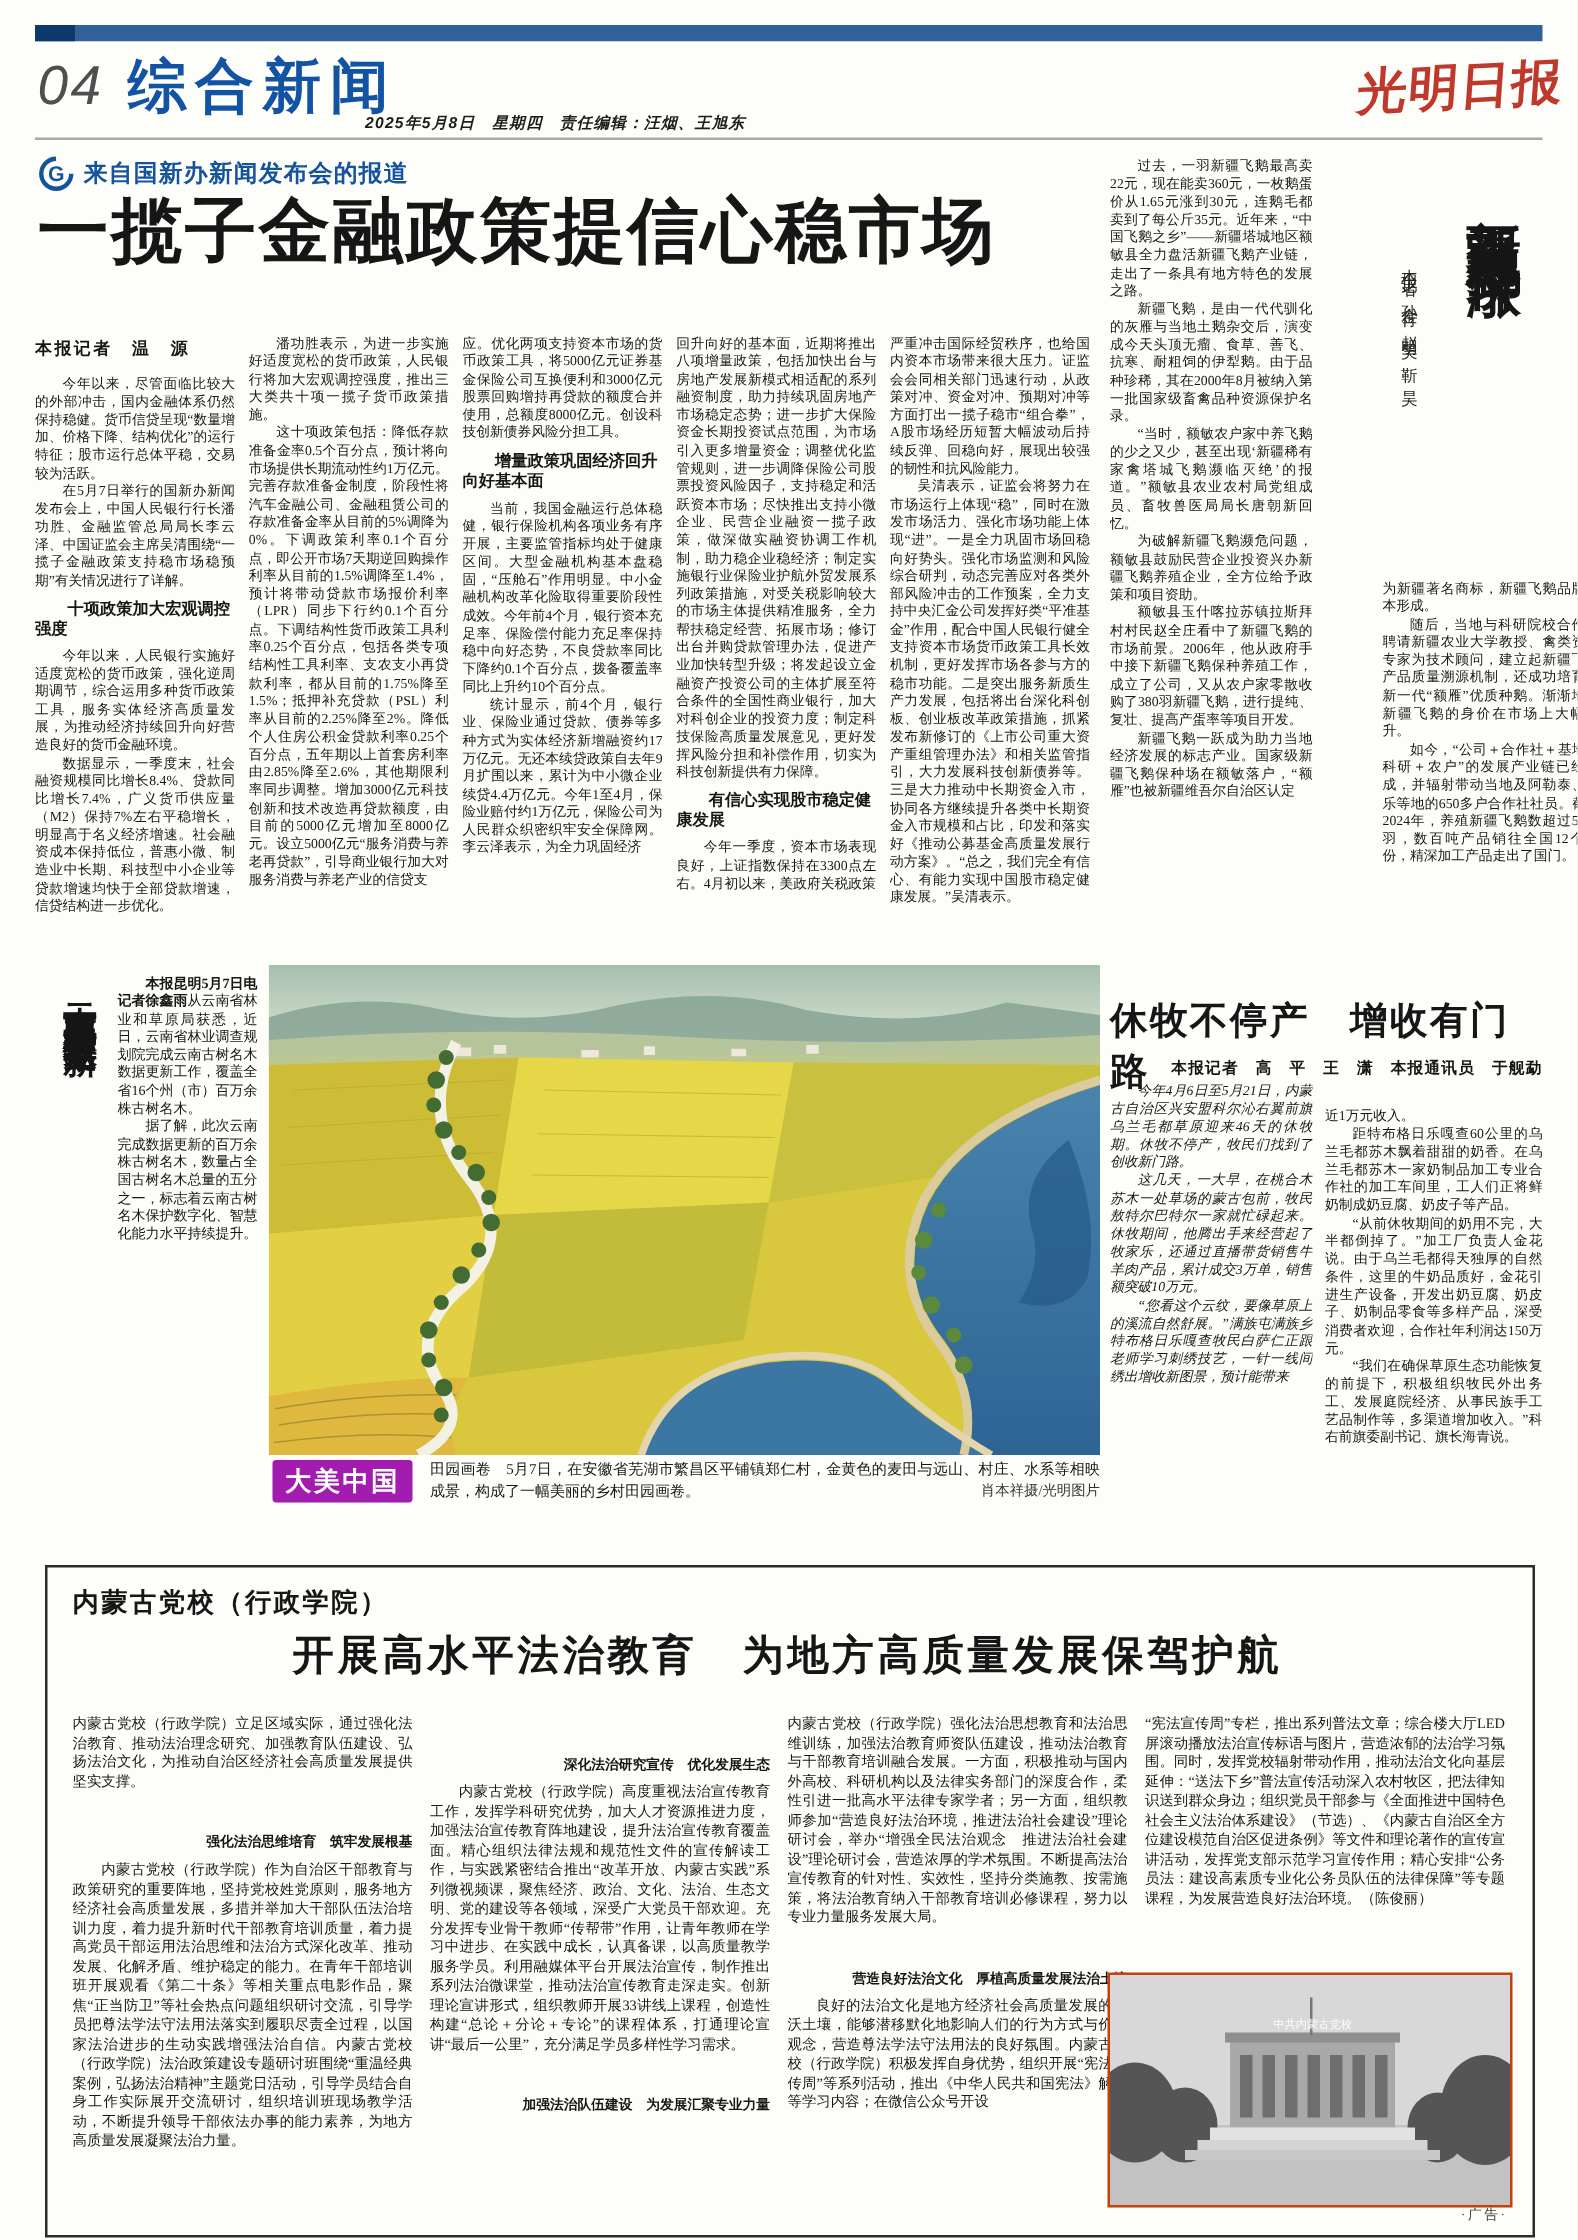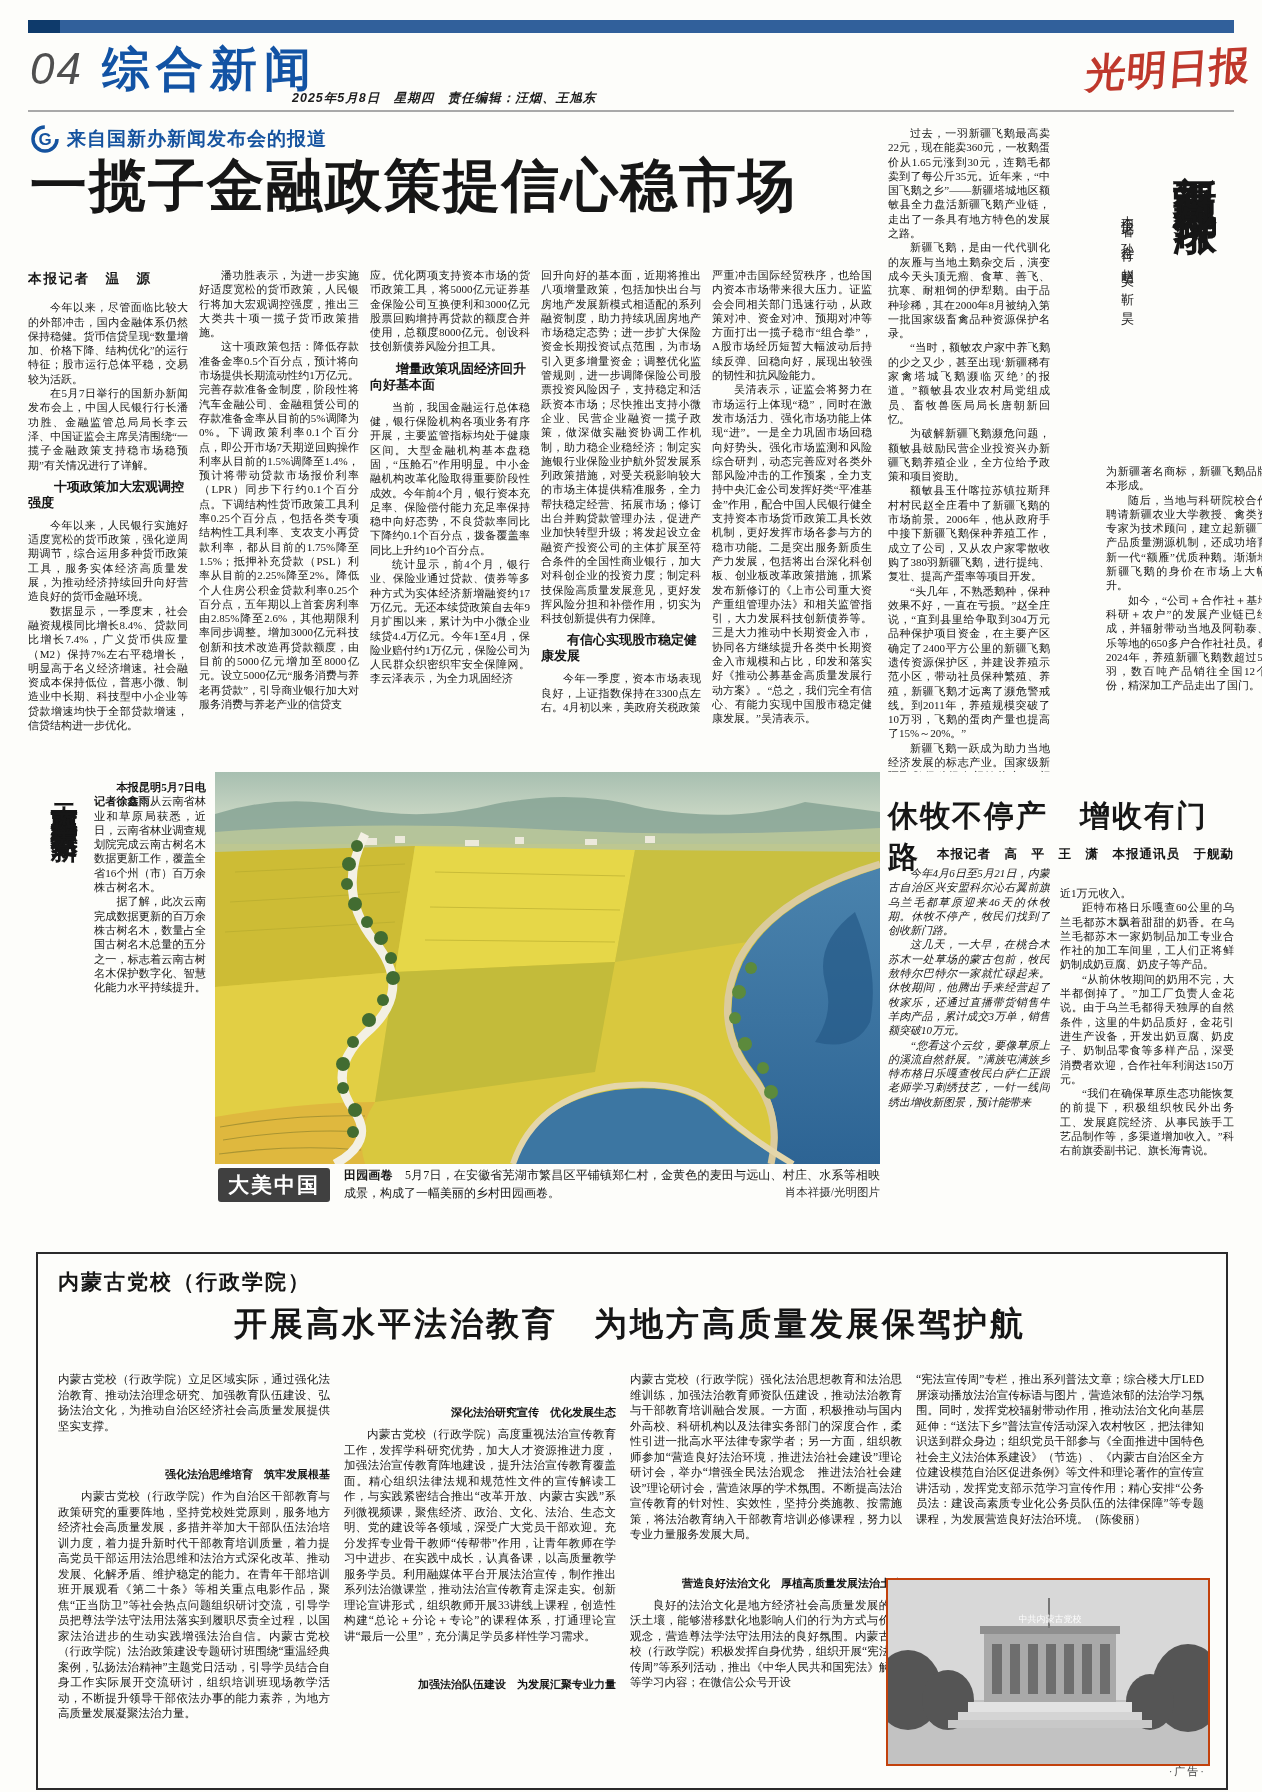--- a/index.html
+++ b/index.html
@@ -31,25 +31,25 @@
   .byline-inline{font-size:13.5px;font-weight:700;text-indent:0;margin:4px 0 14px 0;letter-spacing:2px;}
 
   
   .v-headline{writing-mode:vertical-rl;font-size:44px;font-weight:900;letter-spacing:6px;line-height:1.4;}
   .v-byline{writing-mode:vertical-rl;font-size:13px;letter-spacing:3px;color:#222;}
 
   
   .v-headline-2{writing-mode:vertical-rl;font-size:27px;font-weight:900;letter-spacing:2px;line-height:1.6;}
 
   
-  .badge{left:218px;top:1168px;width:112px;height:34px;background:#404040;color:#fff;
+  .badge{left:218px;top:1168px;width:112px;height:34px;background:#a21caf;color:#fff;
          display:flex;align-items:center;justify-content:center;font-size:21px;font-weight:900;
          letter-spacing:2px;border-radius:3px;}
   .caption{left:344px;top:1166px;width:536px;font-size:12px;line-height:18px;text-align:justify;}
-  .caption b{font-weight:700;}
+  .caption b{font-weight:400;}
   .credit{left:344px;top:1185px;width:536px;text-align:right;font-size:11.5px;color:#333;}
 
   
   .g-headline{left:888px;top:796px;width:346px;text-align:left;font-size:30px;font-weight:900;letter-spacing:2px;}
   .g-byline{left:888px;top:846px;width:346px;text-align:right;font-size:12.5px;font-weight:700;letter-spacing:1px;}
 
   
   .ad-box{left:36px;top:1252px;width:1188px;height:534px;border:2px solid #2b2b2b;background:#fdfdfa;}
   .ad-org{left:58px;top:1268px;font-size:21px;font-weight:800;letter-spacing:2px;}
   .ad-headline{left:36px;top:1302px;width:1188px;text-align:center;font-size:33px;font-weight:900;letter-spacing:3px;}
@@ -110,21 +110,20 @@
       <p class="para cont">严重冲击国际经贸秩序，也给国内资本市场带来很大压力。证监会会同相关部门迅速行动，从政策对冲、资金对冲、预期对冲等方面打出一揽子稳市“组合拳”，A股市场经历短暂大幅波动后持续反弹、回稳向好，展现出较强的韧性和抗风险能力。</p>
       <p class="para">吴清表示，证监会将努力在市场运行上体现“稳”，同时在激发市场活力、强化市场功能上体现“进”。一是全力巩固市场回稳向好势头。强化市场监测和风险综合研判，动态完善应对各类外部风险冲击的工作预案，全力支持中央汇金公司发挥好类“平准基金”作用，配合中国人民银行健全支持资本市场货币政策工具长效机制，更好发挥市场各参与方的稳市功能。二是突出服务新质生产力发展，包括将出台深化科创板、创业板改革政策措施，抓紧发布新修订的《上市公司重大资产重组管理办法》和相关监管指引，大力发展科技创新债券等。三是大力推动中长期资金入市，协同各方继续提升各类中长期资金入市规模和占比，印发和落实好《推动公募基金高质量发展行动方案》。“总之，我们完全有信心、有能力实现中国股市稳定健康发展。”吴清表示。</p>
     </div>
 
   <div class="abs col" style="left:888px;top:126px;width:162px;height:646px;">
       <p class="para">过去，一羽新疆飞鹅最高卖22元，现在能卖360元，一枚鹅蛋价从1.65元涨到30元，连鹅毛都卖到了每公斤35元。近年来，“中国飞鹅之乡”——新疆塔城地区额敏县全力盘活新疆飞鹅产业链，走出了一条具有地方特色的发展之路。</p>
       <p class="para">新疆飞鹅，是由一代代驯化的灰雁与当地土鹅杂交后，演变成今天头顶无瘤、食草、善飞、抗寒、耐粗饲的伊犁鹅。由于品种珍稀，其在2000年8月被纳入第一批国家级畜禽品种资源保护名录。</p>
       <p class="para">“当时，额敏农户家中养飞鹅的少之又少，甚至出现‘新疆稀有家禽塔城飞鹅濒临灭绝’的报道。”额敏县农业农村局党组成员、畜牧兽医局局长唐朝新回忆。</p>
       <p class="para">为破解新疆飞鹅濒危问题，额敏县鼓励民营企业投资兴办新疆飞鹅养殖企业，全方位给予政策和项目资助。</p>
       <p class="para">额敏县玉什喀拉苏镇拉斯拜村村民赵全庄看中了新疆飞鹅的市场前景。2006年，他从政府手中接下新疆飞鹅保种养殖工作，成立了公司，又从农户家零散收购了380羽新疆飞鹅，进行提纯、复壮、提高产蛋率等项目开发。</p>
-      <p class="para">“头几年，不熟悉鹅种，保种效果不好，一直在亏损。”赵全庄说，“直到县里给争取到304万元品种保护项目资金，在主要产区确定了2400平方公里的新疆飞鹅遗传资源保护区，并建设养殖示范小区，带动社员保种繁殖、养殖，新疆飞鹅才远离了濒危警戒线。到2011年，养殖规模突破了10万羽，飞鹅的蛋肉产量也提高了15%～20%。”</p>
       <p class="para">新疆飞鹅一跃成为助力当地经济发展的标志产业。国家级新疆飞鹅保种场在额敏落户，“额雁”也被新疆维吾尔自治区认定</p>
     </div>
   <div class="abs v-byline" style="left:1118px;top:205px;height:265px;">本报记者　孙金行　赵明昊　靳　昊</div>
   <div class="abs v-headline" style="left:1164px;top:140px;height:345px;">新疆飞鹅身价涨</div>
   <div class="abs col" style="left:1060px;top:464px;width:174px;height:294px;margin-left:46px;">
       <p class="para cont">为新疆著名商标，新疆飞鹅品牌基本形成。</p>
       <p class="para">随后，当地与科研院校合作，聘请新疆农业大学教授、禽类资深专家为技术顾问，建立起新疆飞鹅产品质量溯源机制，还成功培育出新一代“额雁”优质种鹅。渐渐地，新疆飞鹅的身价在市场上大幅提升。</p>
       <p class="para">如今，“公司＋合作社＋基地＋科研＋农户”的发展产业链已经形成，并辐射带动当地及阿勒泰、博乐等地的650多户合作社社员。截至2024年，养殖新疆飞鹅数超过50万羽，数百吨产品销往全国12个省份，精深加工产品走出了国门。</p>
     </div>
 

